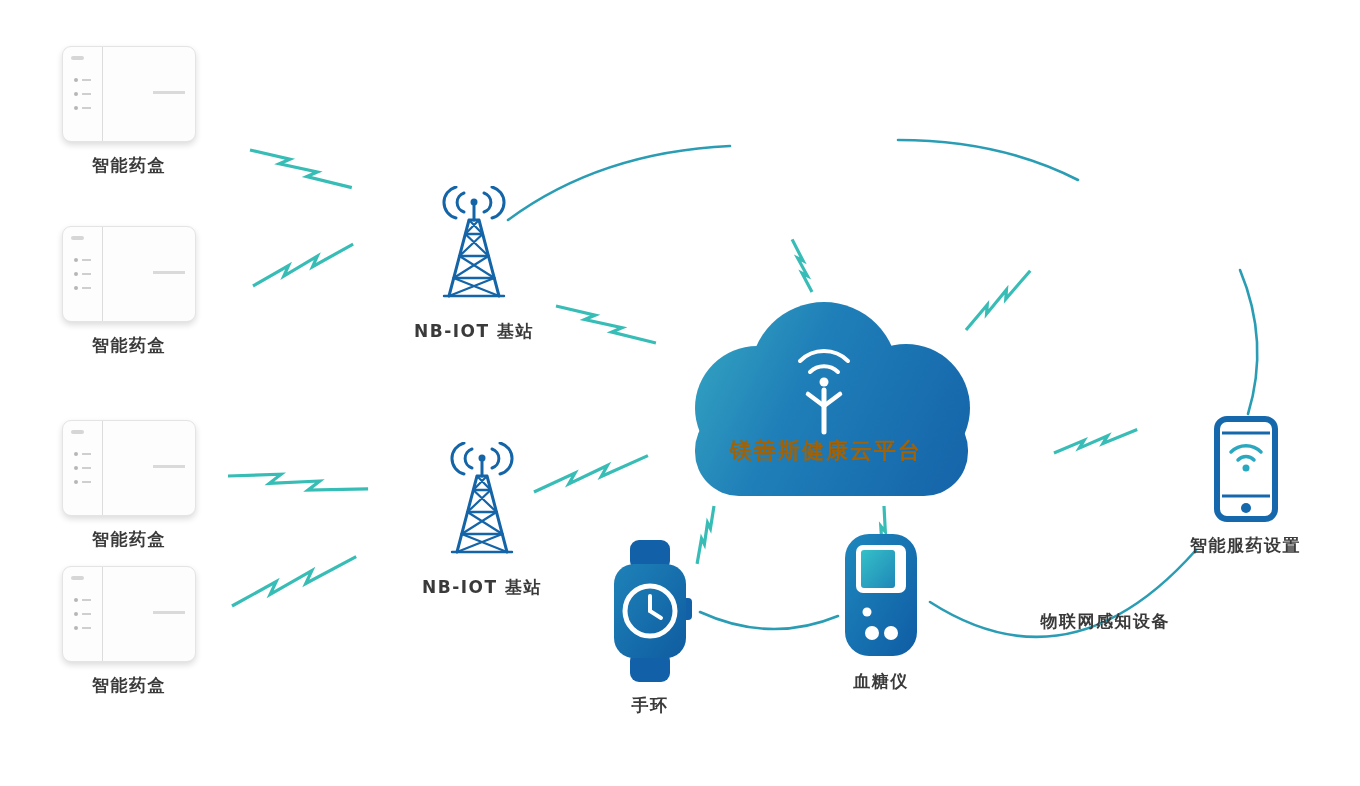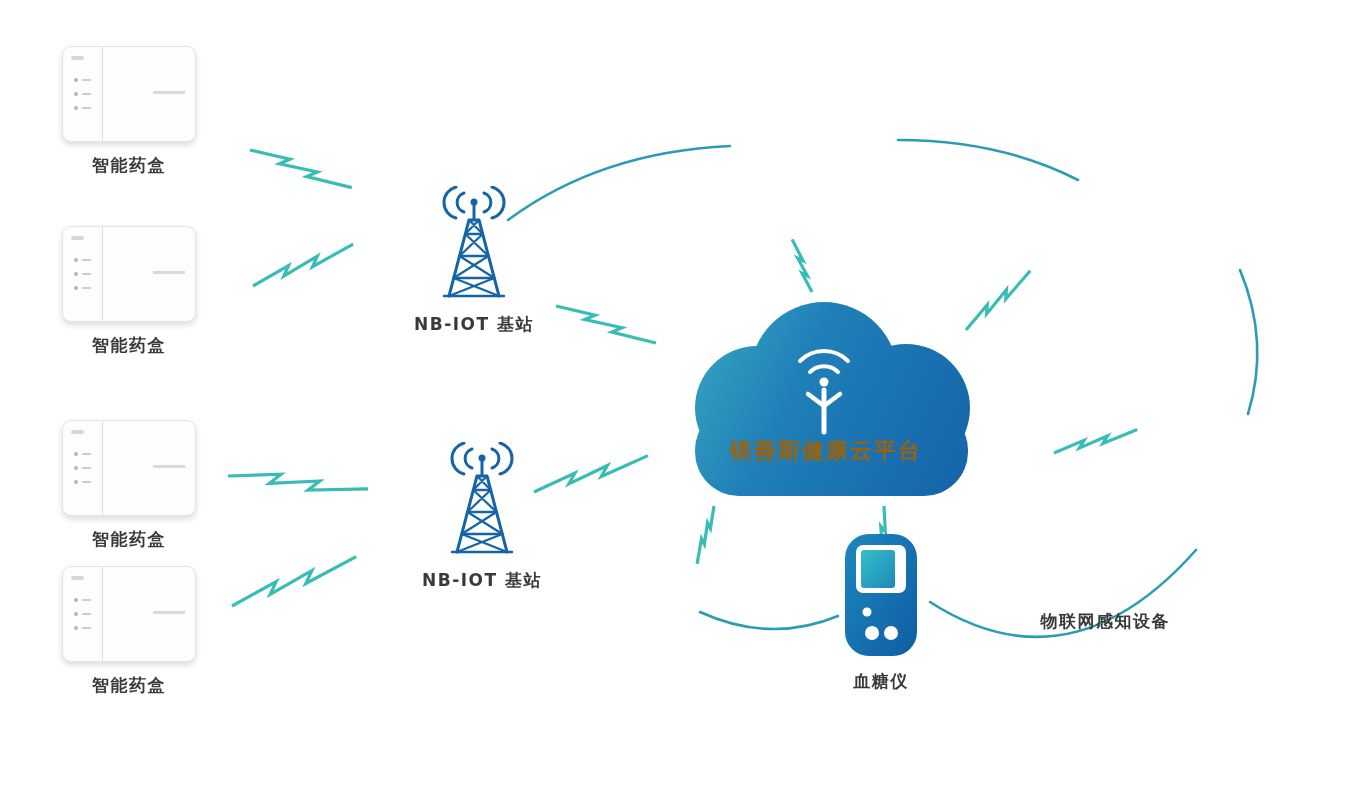--- a/index.html
+++ b/index.html
@@ -10,21 +10,21 @@
     font-family:"DejaVu Sans","Liberation Sans",sans-serif;
     overflow:hidden;
   }
   .connectors{position:absolute;left:0;top:0;pointer-events:none;}
   .node{position:absolute;display:flex;flex-direction:column;align-items:center;}
   .node-label{
     margin-top:12px;
     font-size:17px;font-weight:700;color:#3a3a3a;
     white-space:nowrap;letter-spacing:1.5px;text-align:center;
   }
-  .gap10 .node-label{margin-top:3px;}
+  .gap10 .node-label{margin-top:10px;}
   
   .pillbox{
     width:132px;height:94px;background:#fdfdfd;
     border:1px solid #e4e4e4;border-radius:9px;
     box-shadow:0 3px 6px rgba(0,0,0,.14);
     display:flex;overflow:hidden;position:relative;
   }
   .pb-left{
     width:40px;border-right:1px solid #dcdcdc;
     display:flex;flex-direction:column;justify-content:center;gap:10px;
@@ -227,21 +227,53 @@
         <circle cx="172" cy="96" r="4.5" fill="#ffffff" stroke="none"></circle>
         <line x1="172" y1="104" x2="172" y2="146" stroke-width="5"></line>
         <line x1="172" y1="120" x2="156" y2="108" stroke-width="4.5"></line>
         <line x1="172" y1="120" x2="188" y2="108" stroke-width="4.5"></line>
       </g>
     </svg>
     <div class="cloud-text">镁善斯健康云平台</div>
   </div>
 
 
-
+  <div class="node" style="left:1190px;top:416px;">
+    <svg width="64" height="106" viewBox="0 0 64 106">
+      <rect x="3" y="3" width="58" height="100" rx="10" fill="#ffffff" stroke="#1668ac" stroke-width="6"></rect>
+      <line x1="8" y1="17" x2="56" y2="17" stroke="#1668ac" stroke-width="3"></line>
+      <line x1="8" y1="80" x2="56" y2="80" stroke="#1668ac" stroke-width="3"></line>
+      <g stroke="#2aa8c0" fill="none" stroke-linecap="round">
+        <path d="M24 44 a11 11 0 0 1 16 0" stroke-width="3.5"></path>
+        <path d="M17 36 a21 21 0 0 1 30 0" stroke-width="3.5"></path>
+        <circle cx="32" cy="52" r="3.5" fill="#2aa8c0" stroke="none"></circle>
+      </g>
+      <circle cx="32" cy="92" r="5" fill="#1668ac"></circle>
+    </svg>
+    <div class="node-label">智能服药设置</div>
+  </div>
+
+  <div class="node" style="left:606px;top:540px;">
+    <svg width="88" height="142" viewBox="0 0 88 142">
+      <defs>
+        <linearGradient id="gradWatch" x1="0" y1="0" x2="1" y2="1">
+          <stop offset="0" stop-color="#1e82b8"></stop>
+            <stop offset="1" stop-color="#0f5ca0"></stop>
+        </linearGradient>
+      </defs>
+      <rect x="24" y="0" width="40" height="30" rx="9" fill="#1160a8"></rect>
+      <rect x="24" y="112" width="40" height="30" rx="9" fill="#1160a8"></rect>
+      <rect x="76" y="58" width="10" height="22" rx="4" fill="#1160a8"></rect>
+      <rect x="8" y="24" width="72" height="94" rx="20" fill="url(#gradWatch)"></rect>
+      <circle cx="44" cy="71" r="25" fill="none" stroke="#ffffff" stroke-width="5"></circle>
+      <line x1="44" y1="71" x2="44" y2="56" stroke="#ffffff" stroke-width="4" stroke-linecap="round"></line>
+      <line x1="44" y1="71" x2="55" y2="78" stroke="#ffffff" stroke-width="4" stroke-linecap="round"></line>
+    </svg>
+    <div class="node-label">手环</div>
+  </div>
 
   <div class="node" style="left:842px;top:532px;">
     <svg width="78" height="126" viewBox="0 0 78 126">
       <defs>
         <linearGradient id="gradGlu" x1="0" y1="0" x2="1" y2="1">
           <stop offset="0" stop-color="#1e88bd"></stop>
             <stop offset="1" stop-color="#0f5ca4"></stop>
         </linearGradient>
         <linearGradient id="gradScr" x1="0" y1="0" x2="1" y2="1">
           <stop offset="0" stop-color="#35c0c8"></stop>

